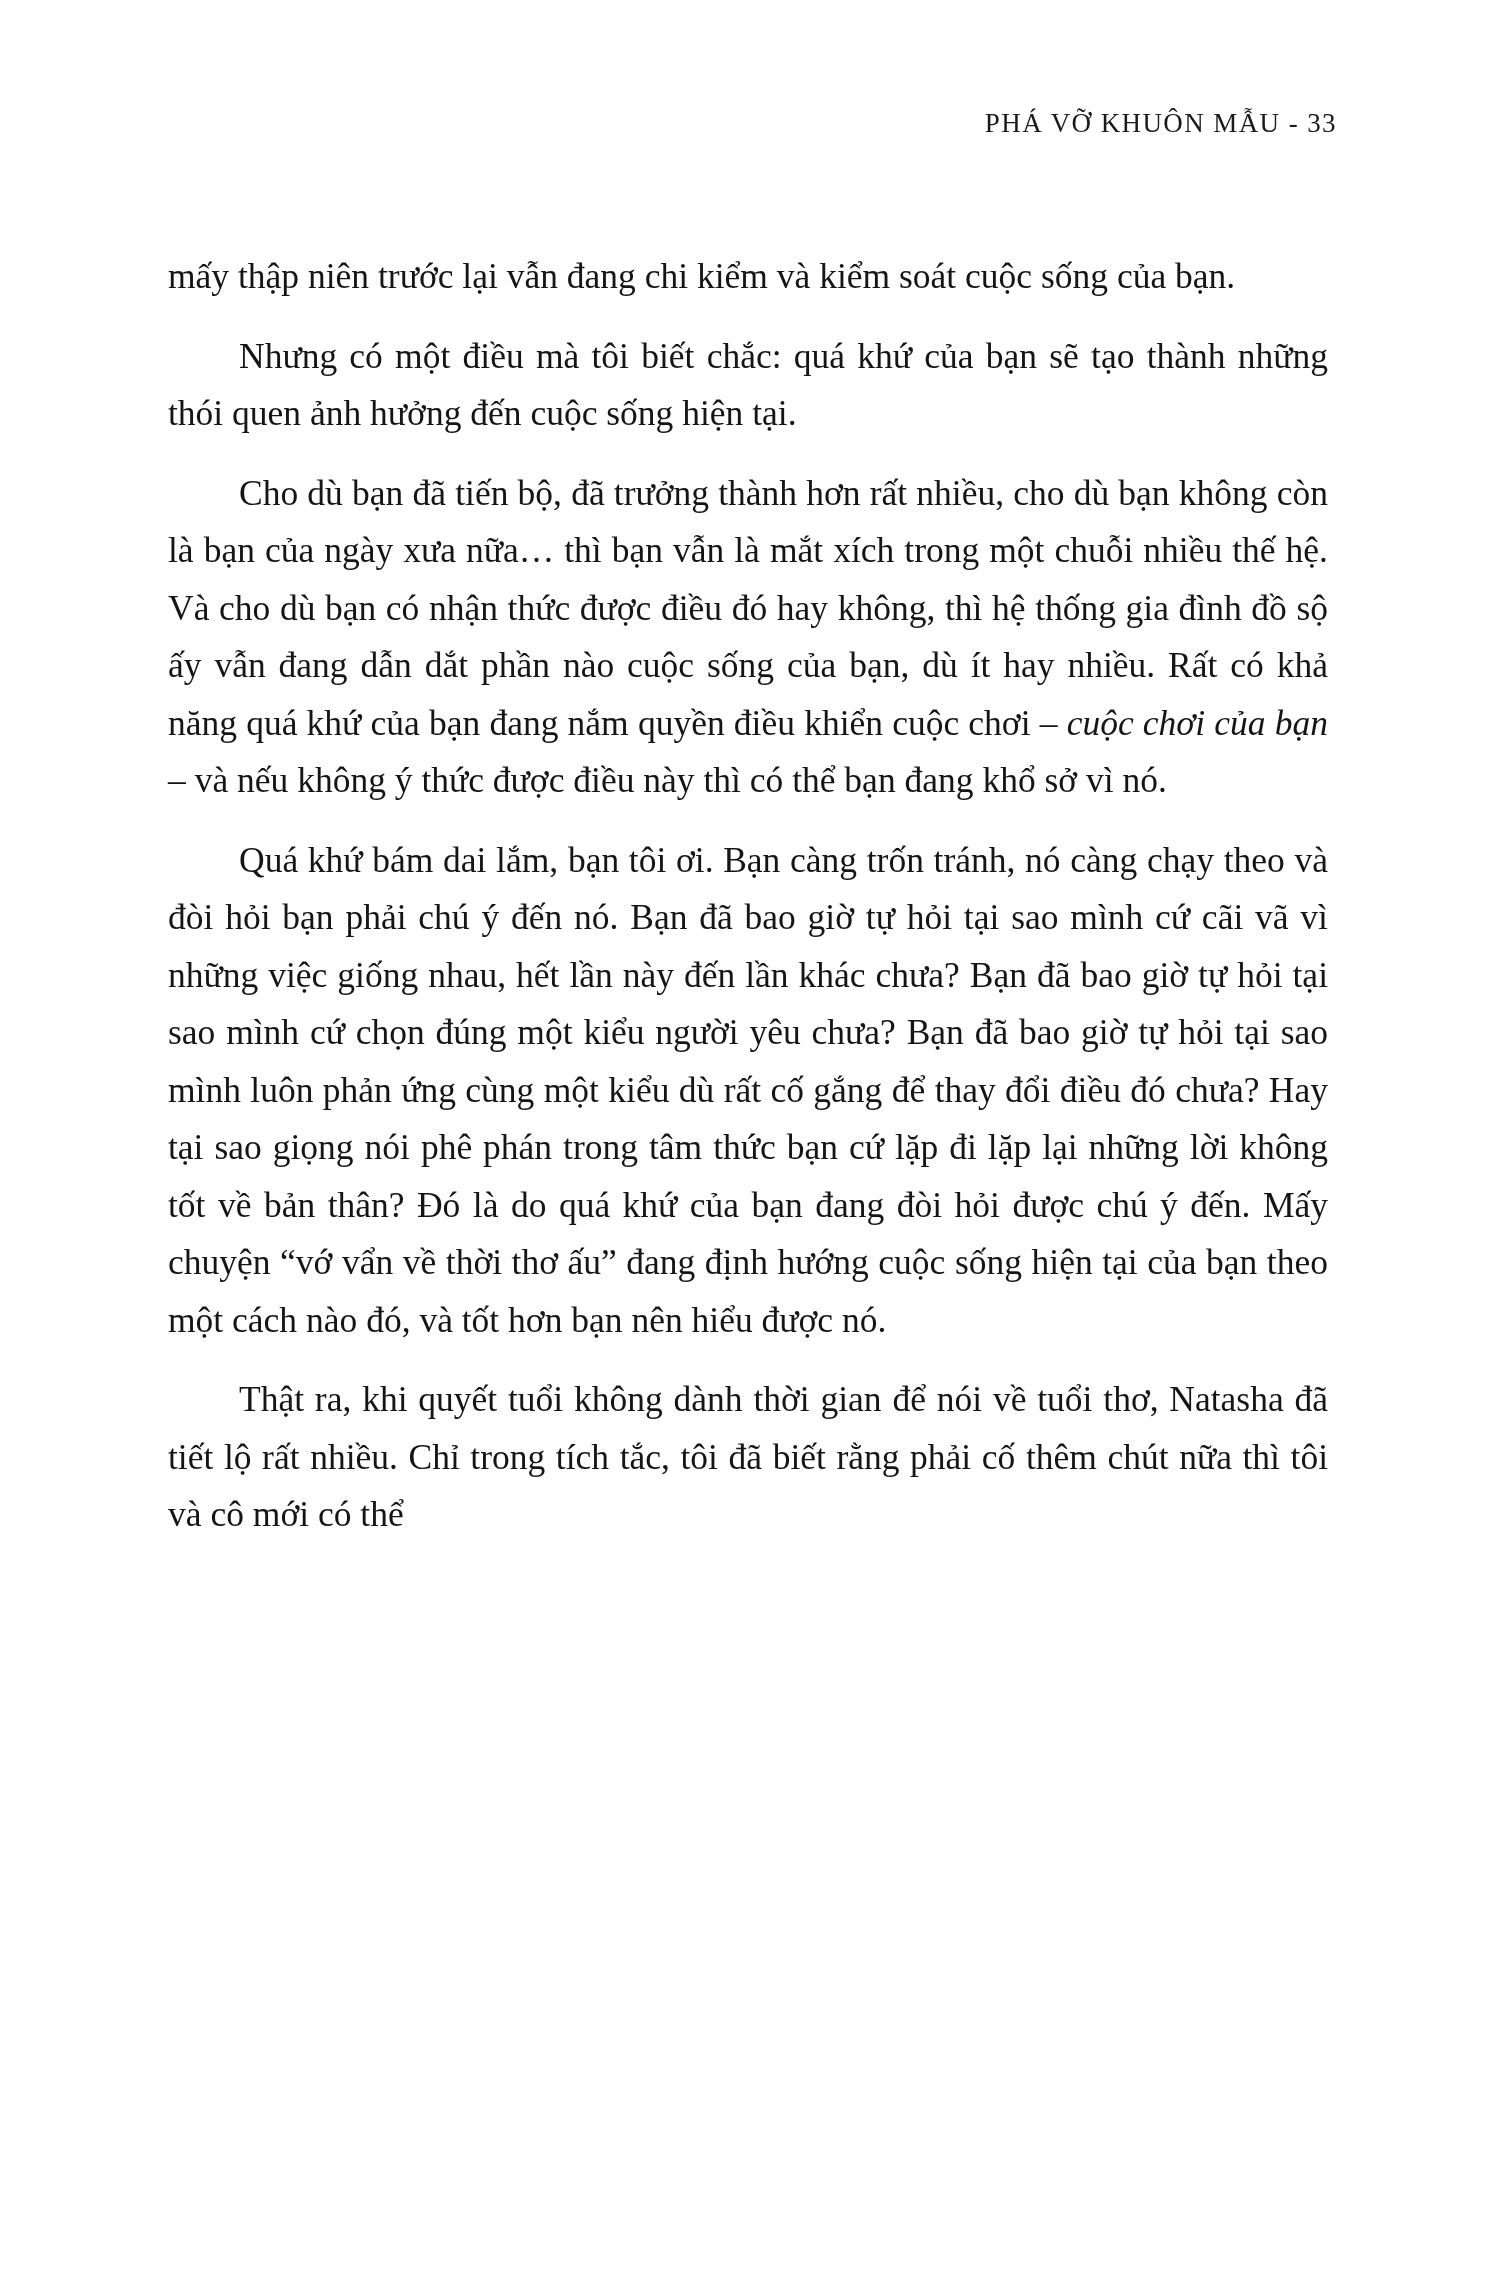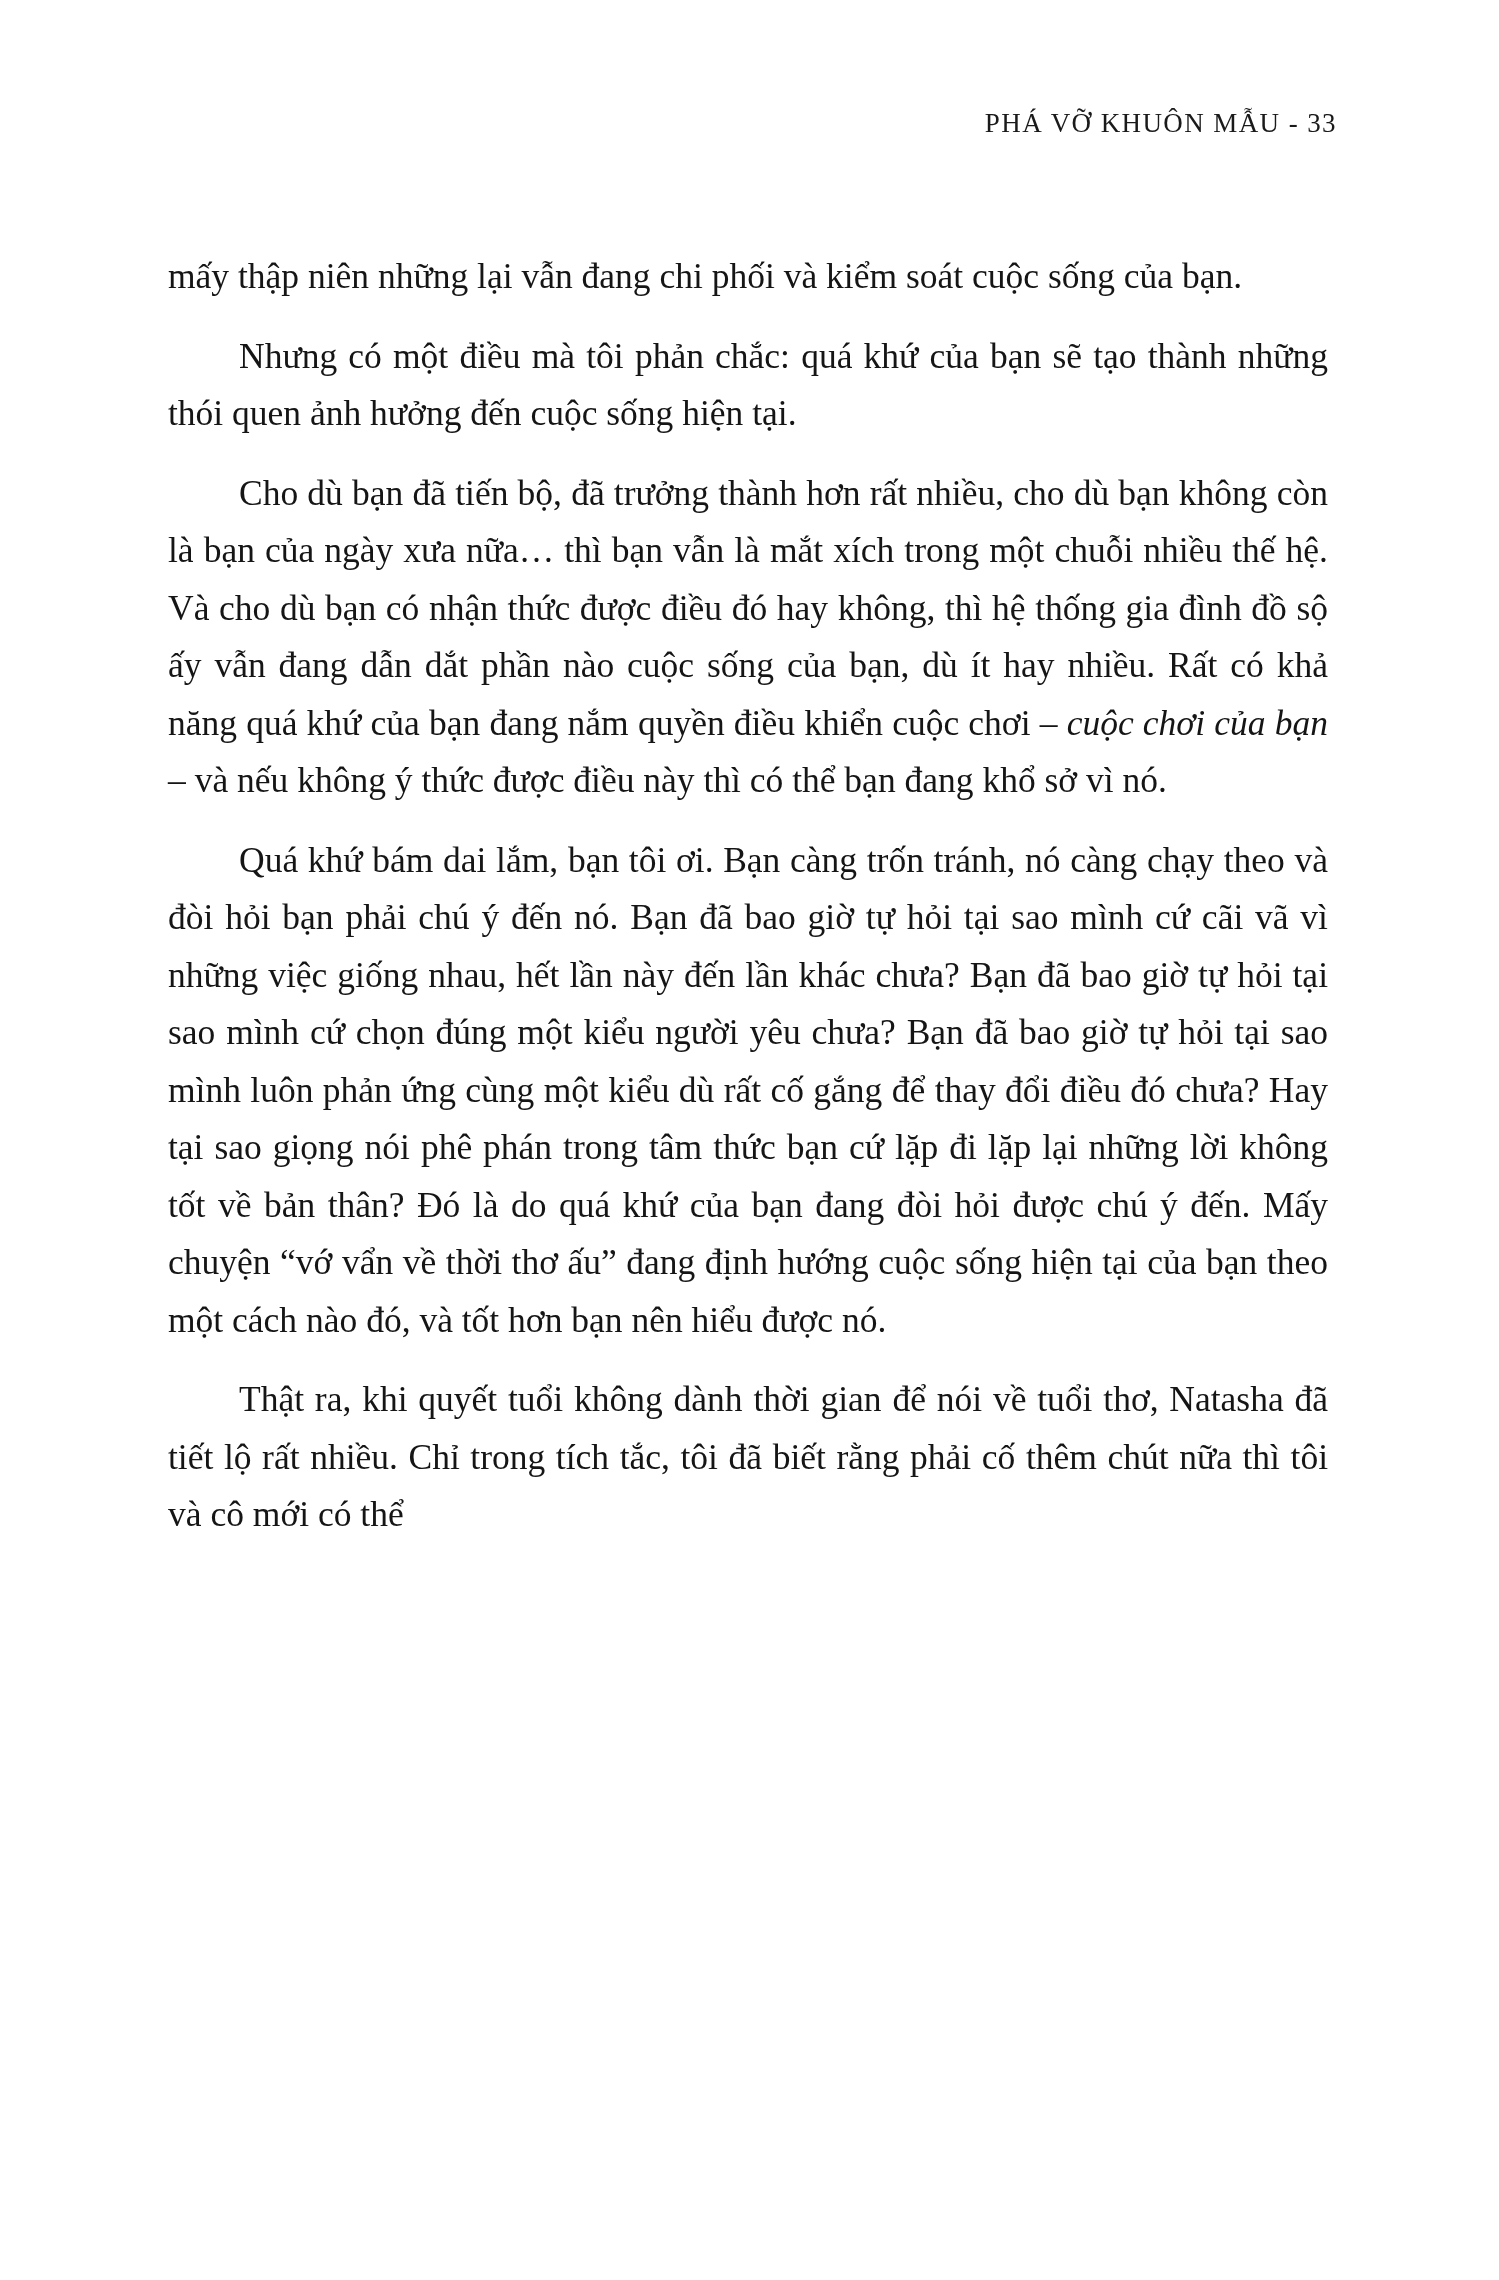--- a/index.html
+++ b/index.html
@@ -62,23 +62,23 @@
 </style>
 </head>
 <body>
 
 <div class="page">
 
   <div class="running-head">PHÁ VỠ KHUÔN MẪU - 33</div>
 
   <div class="content">
 
-    <p class="body-par">mấy thập niên những lại vẫn đang chi phối và kiểm soát cuộc sống của bạn.</p>
+    <p class="body-par">mấy thập niên trước lại vẫn đang chi kiểm và kiểm soát cuộc sống của bạn.</p>
 
-    <p class="body-par indented">Nhưng có một điều mà tôi phản chắc: quá khứ của bạn sẽ tạo thành những thói quen ảnh hưởng đến cuộc sống hiện tại.</p>
+    <p class="body-par indented">Nhưng có một điều mà tôi biết chắc: quá khứ của bạn sẽ tạo thành những thói quen ảnh hưởng đến cuộc sống hiện tại.</p>
 
     <p class="body-par indented"><span>Cho dù bạn đã tiến bộ, đã trưởng thành hơn rất nhiều, cho dù bạn không còn là bạn của ngày xưa nữa… thì bạn vẫn là mắt xích trong một chuỗi nhiều thế hệ. Và cho dù bạn có nhận thức được điều đó hay không, thì hệ thống gia đình đồ sộ ấy vẫn đang dẫn dắt phần nào cuộc sống của bạn, dù ít hay nhiều. Rất có khả năng quá khứ của bạn đang nắm quyền điều khiển cuộc chơi – </span><span class="ital">cuộc chơi của bạn</span><span> – và nếu không ý thức được điều này thì có thể bạn đang khổ sở vì nó.</span></p>
 
     <p class="body-par indented">Quá khứ bám dai lắm, bạn tôi ơi. Bạn càng trốn tránh, nó càng chạy theo và đòi hỏi bạn phải chú ý đến nó. Bạn đã bao giờ tự hỏi tại sao mình cứ cãi vã vì những việc giống nhau, hết lần này đến lần khác chưa? Bạn đã bao giờ tự hỏi tại sao mình cứ chọn đúng một kiểu người yêu chưa? Bạn đã bao giờ tự hỏi tại sao mình luôn phản ứng cùng một kiểu dù rất cố gắng để thay đổi điều đó chưa? Hay tại sao giọng nói phê phán trong tâm thức bạn cứ lặp đi lặp lại những lời không tốt về bản thân? Đó là do quá khứ của bạn đang đòi hỏi được chú ý đến. Mấy chuyện “vớ vẩn về thời thơ ấu” đang định hướng cuộc sống hiện tại của bạn theo một cách nào đó, và tốt hơn bạn nên hiểu được nó.</p>
 
     <p class="body-par indented">Thật ra, khi quyết tuổi không dành thời gian để nói về tuổi thơ, Natasha đã tiết lộ rất nhiều. Chỉ trong tích tắc, tôi đã biết rằng phải cố thêm chút nữa thì tôi và cô mới có thể</p>
 
   </div>
 </div>
 

